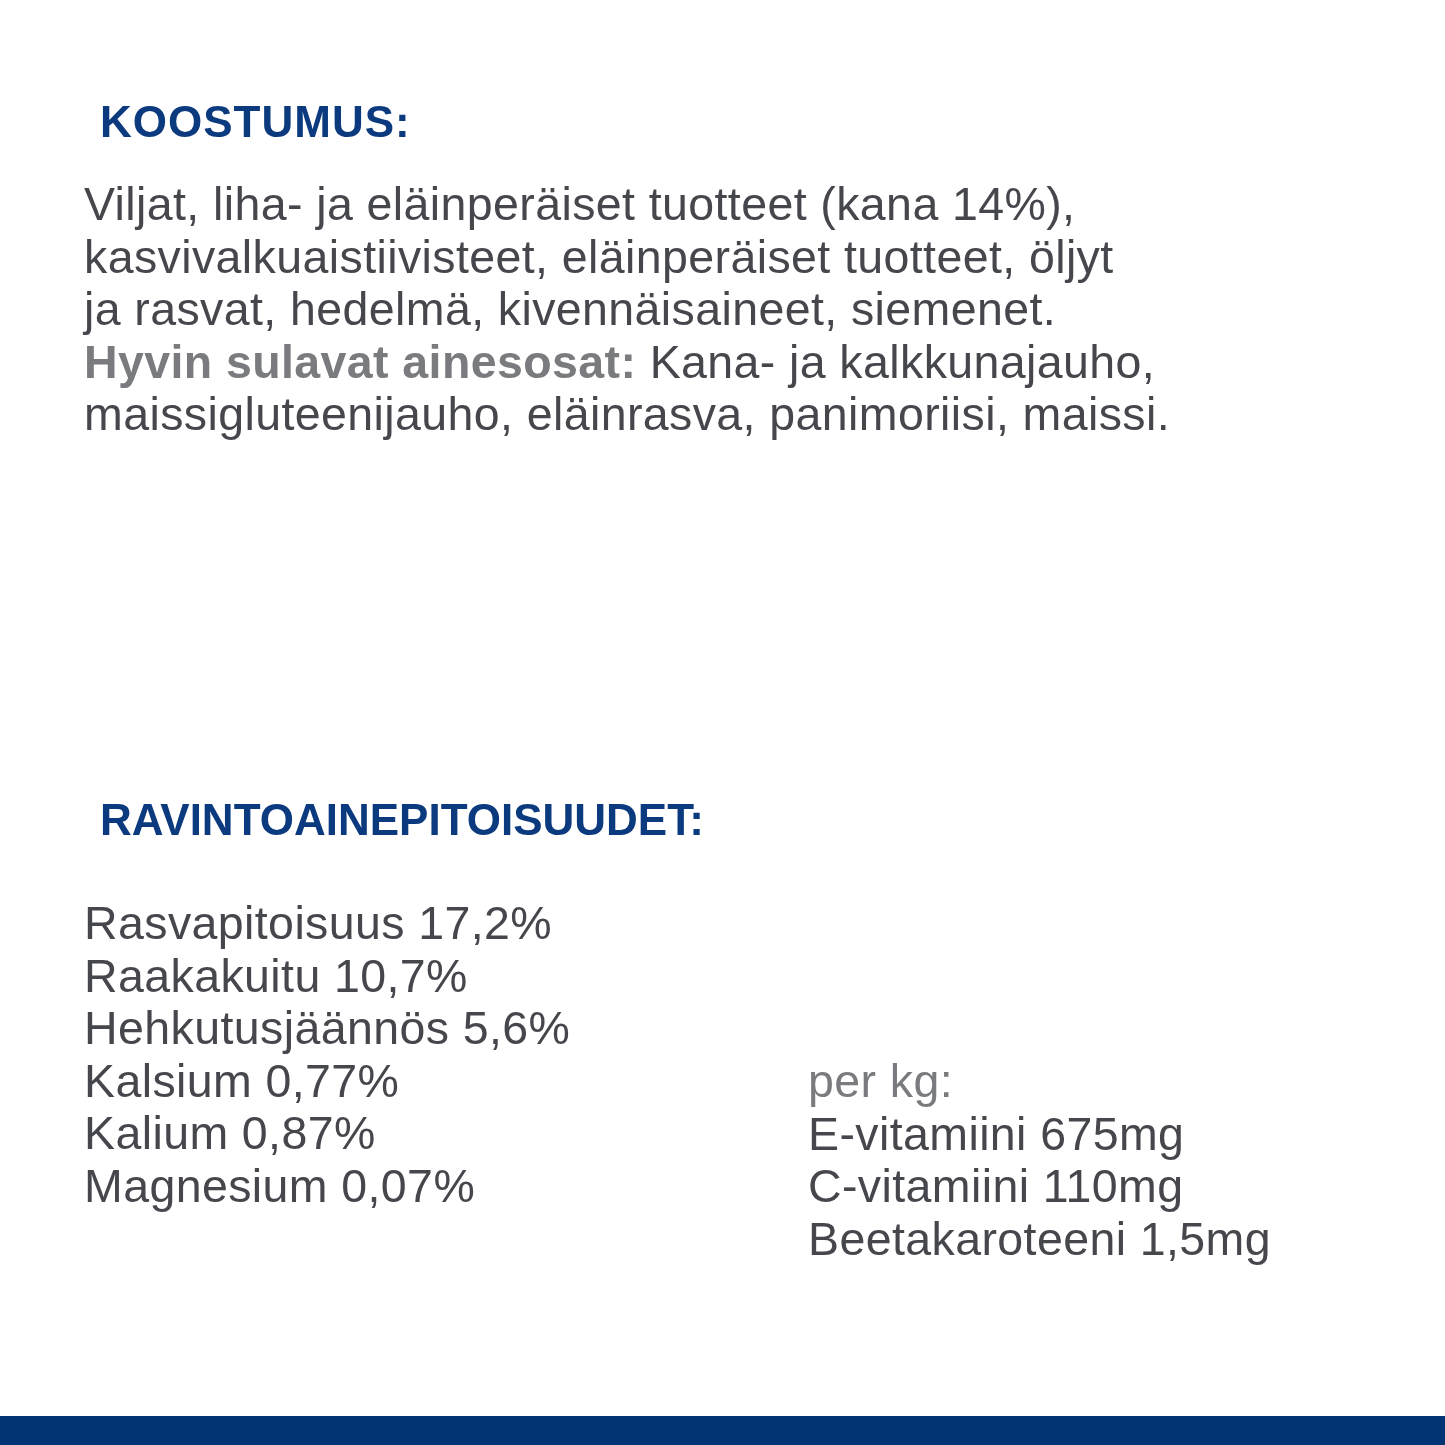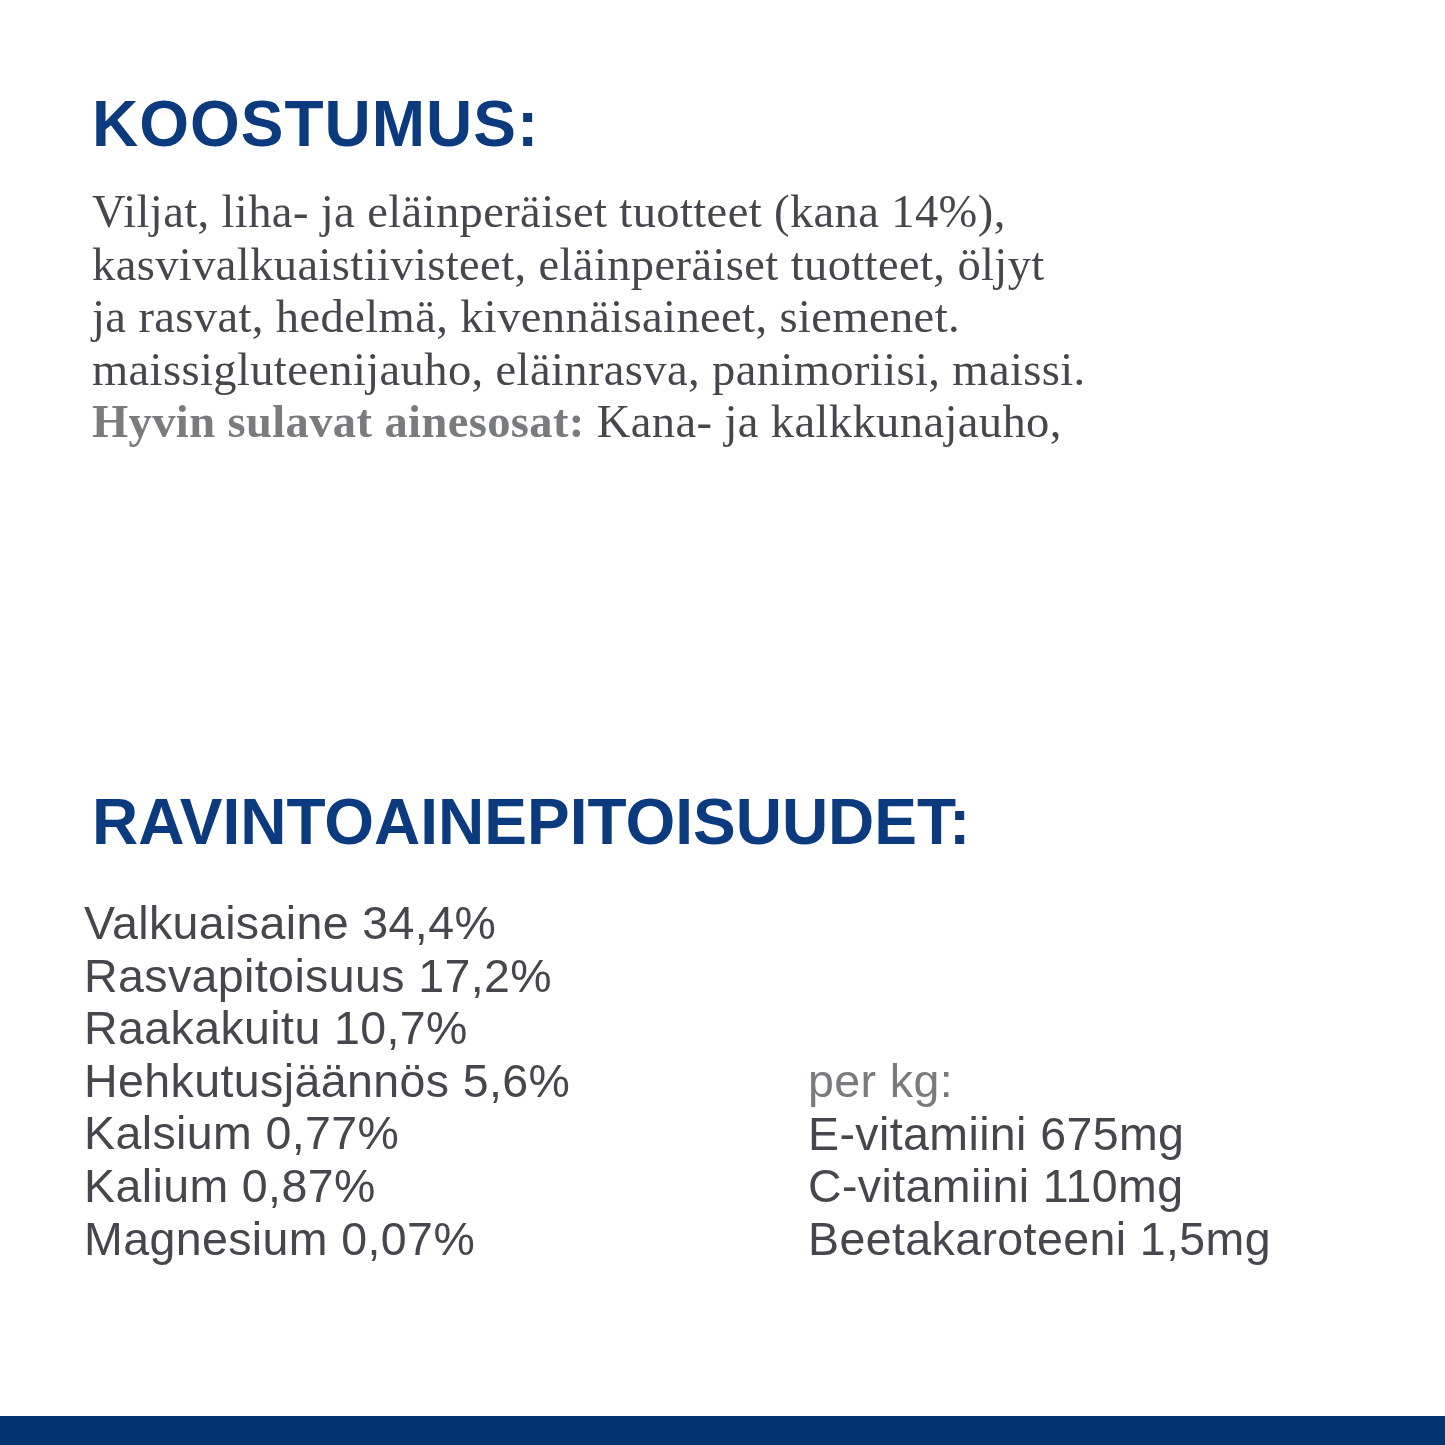--- a/index.html
+++ b/index.html
@@ -10,38 +10,38 @@
     body {
       width: 1445px;
       height: 1445px;
       position: relative;
       overflow: hidden;
       font-family: "Liberation Sans", "DejaVu Sans", sans-serif;
     }
     .heading {
       position: absolute;
       left: 84px;
-      margin: 8px;
+      margin: 16px;
       color: #0b3a7e;
       font-family: "Liberation Sans", sans-serif;
       font-weight: bold;
-      font-size: 64px;
+      font-size: 44px;
       line-height: 1;
       letter-spacing: 1px;
       white-space: nowrap;
     }
     #h1 { top: 84px; }
     #h2 { top: 782px; letter-spacing: 0px; }
     .body-text {
       position: absolute;
       left: 84px;
       width: 1320px;
-      margin: 8px;
+      margin: 0;
       color: #45474d;
-      font-family: Liberation Serif, serif;
+      font-family: Liberation Sans, sans-serif;
       font-size: 46.5px;
       line-height: 52.5px;
       letter-spacing: 0.4px;
     }
     #composition { top: 178px; }
     .composition-line { display: block; white-space: nowrap; }
     .bold-gray {
       font-weight: bold;
       color: #7a7b7e;
     }
@@ -74,28 +74,27 @@
   </style>
 </head>
 <body>
 
 <h1 id="h1" class="heading">KOOSTUMUS:</h1>
 
 <p id="composition" class="body-text">
   <span class="composition-line">Viljat, liha- ja eläinperäiset tuotteet (kana 14%),</span>
   <span class="composition-line">kasvivalkuaistiivisteet, eläinperäiset tuotteet, öljyt</span>
   <span class="composition-line">ja rasvat, hedelmä, kivennäisaineet, siemenet.</span>
+  <span class="composition-line"><span class="bold-gray">Hyvin sulavat ainesosat:</span><span> Kana- ja kalkkunajauho,</span></span>
   <span class="composition-line">maissigluteenijauho, eläinrasva, panimoriisi, maissi.</span>
-  <span class="composition-line"><span class="bold-gray">Hyvin sulavat ainesosat:</span><span> Kana- ja kalkkunajauho,</span></span>
 </p>
 
 <h2 id="h2" class="heading">RAVINTOAINEPITOISUUDET:</h2>
 
 <ul id="nutrients" class="list">
-  <li>Valkuaisaine 34,4%</li>
   <li>Rasvapitoisuus 17,2%</li>
   <li>Raakakuitu 10,7%</li>
   <li>Hehkutusjäännös 5,6%</li>
   <li>Kalsium 0,77%</li>
   <li>Kalium 0,87%</li>
   <li>Magnesium 0,07%</li>
 </ul>
 
 <ul id="vitamins" class="list">
   <li class="per-kg">per kg:</li>

